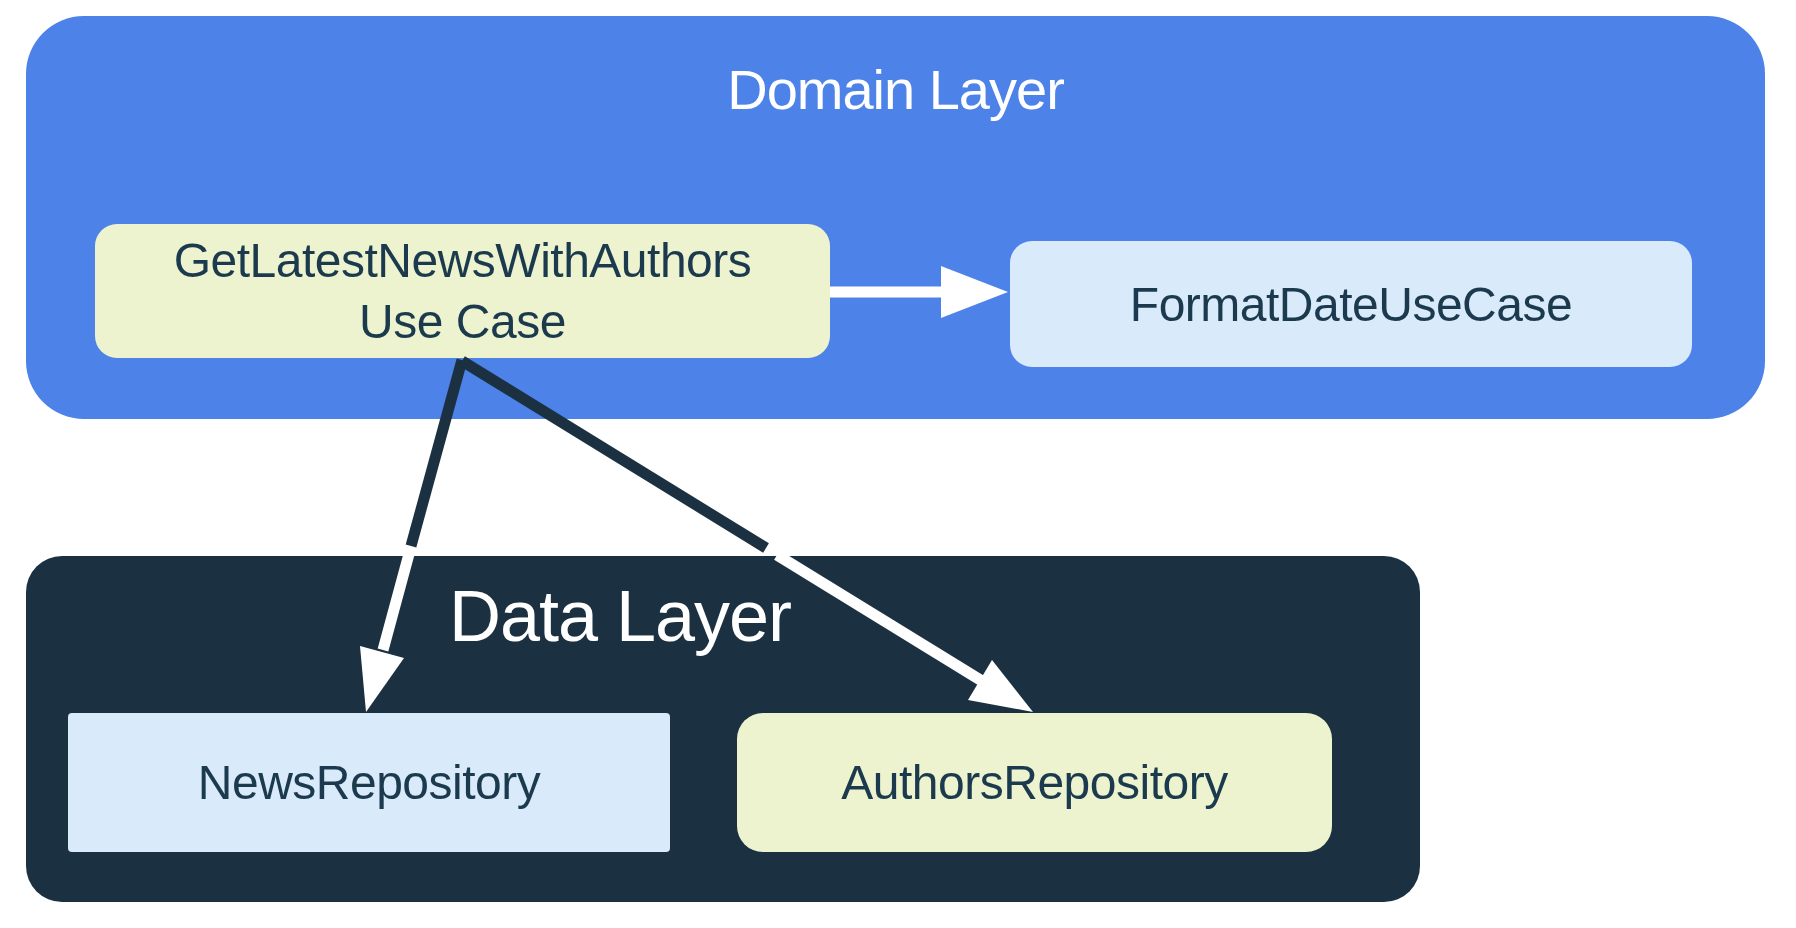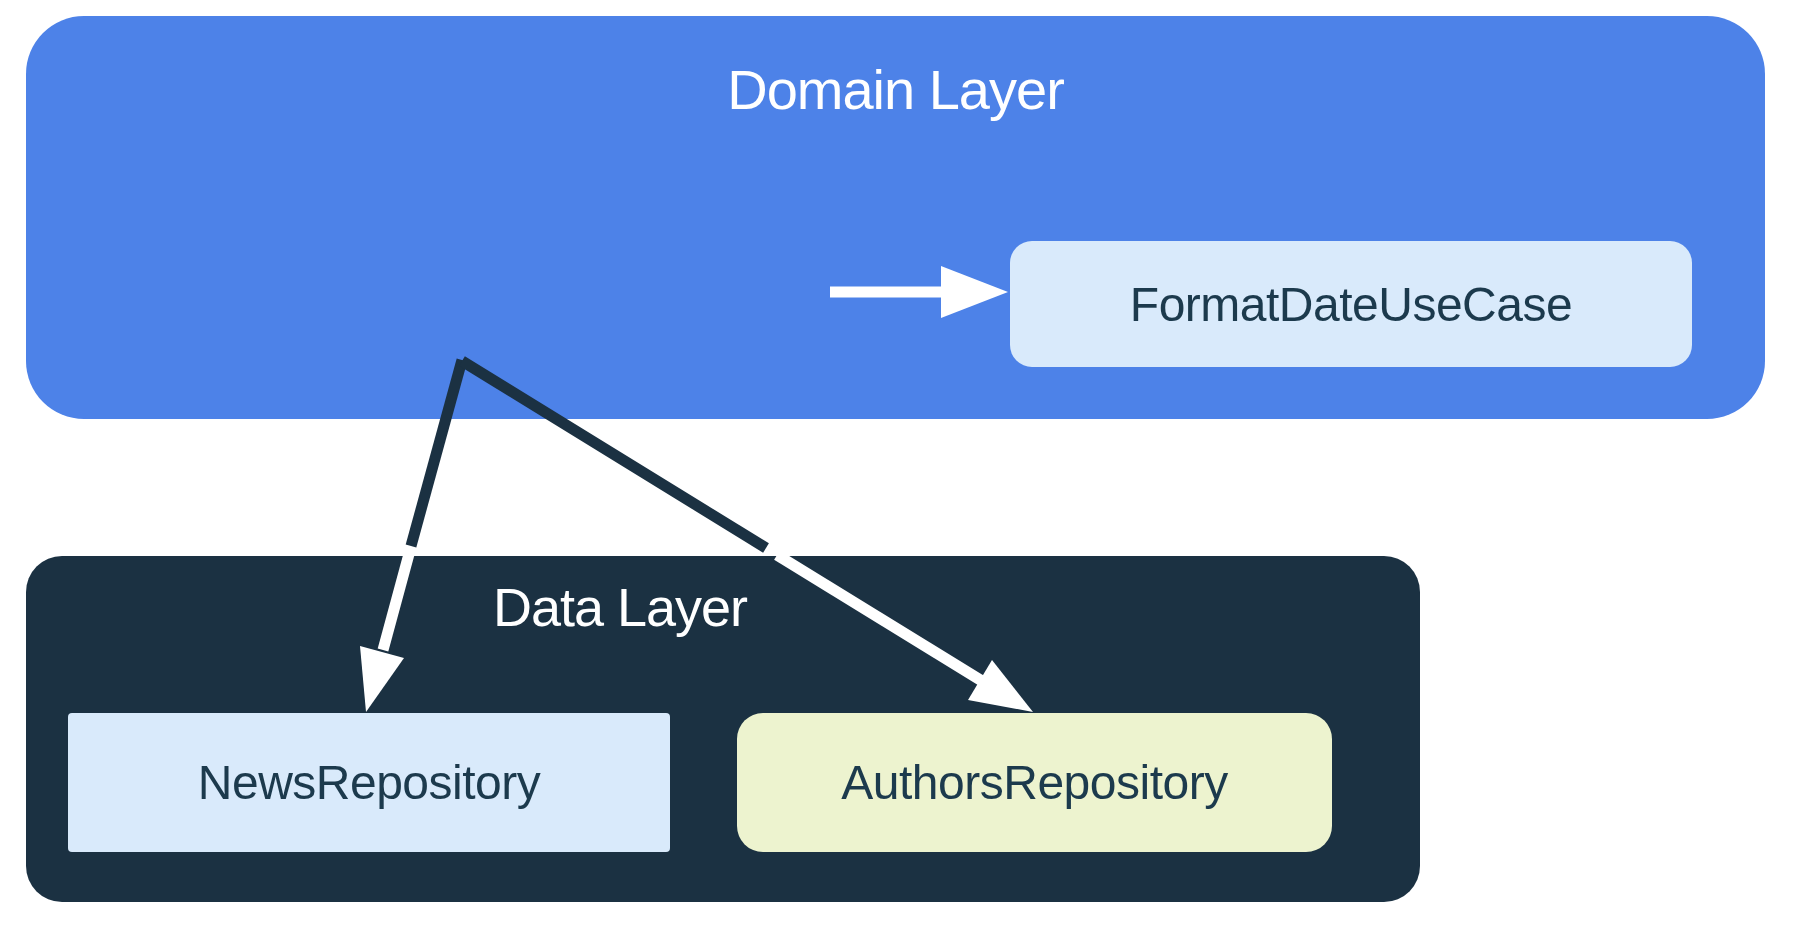--- a/index.html
+++ b/index.html
@@ -33,21 +33,21 @@
     white-space: nowrap;
   }
   .domain-title {
     left: 26px; top: 62px;
     width: 1739px;
     font-size: 56px;
   }
   .data-title {
     left: 26px; top: 580px;
     width: 1188px;
-    font-size: 54px;
+    font-size: 72px;
   }
   .node {
     position: absolute;
     display: flex;
     align-items: center;
     justify-content: center;
     text-align: center;
     color: var(--text_dark, #1c3a4d);
     font-size: 48px;
     line-height: 61px;
@@ -92,20 +92,26 @@
 <body>
 
 <div class="canvas">
 
   <div class="layer-box domain-box"></div>
   <div class="layer-title domain-title">Domain Layer</div>
 
   <div class="layer-box data-box"></div>
   <div class="layer-title data-title">Data Layer</div>
 
+  <div class="node node-cream usecase-node">
+    <div>
+      <span>GetLatestNewsWithAuthors</span><br>
+      <span>Use Case</span>
+    </div>
+  </div>
 
   <div class="node node-lightblue formatdate-node">
     <span>FormatDateUseCase</span>
   </div>
 
   <div class="node node-lightblue newsrepo-node">
     <span>NewsRepository</span>
   </div>
 
   <div class="node node-cream authorsrepo-node">

